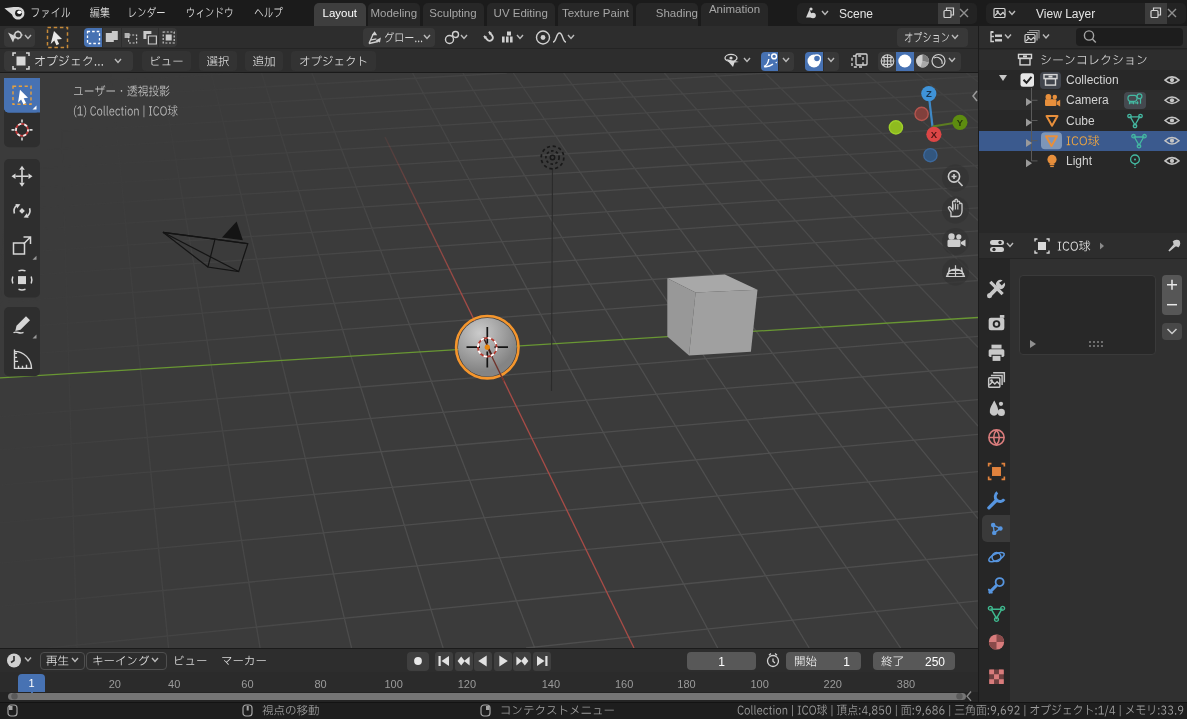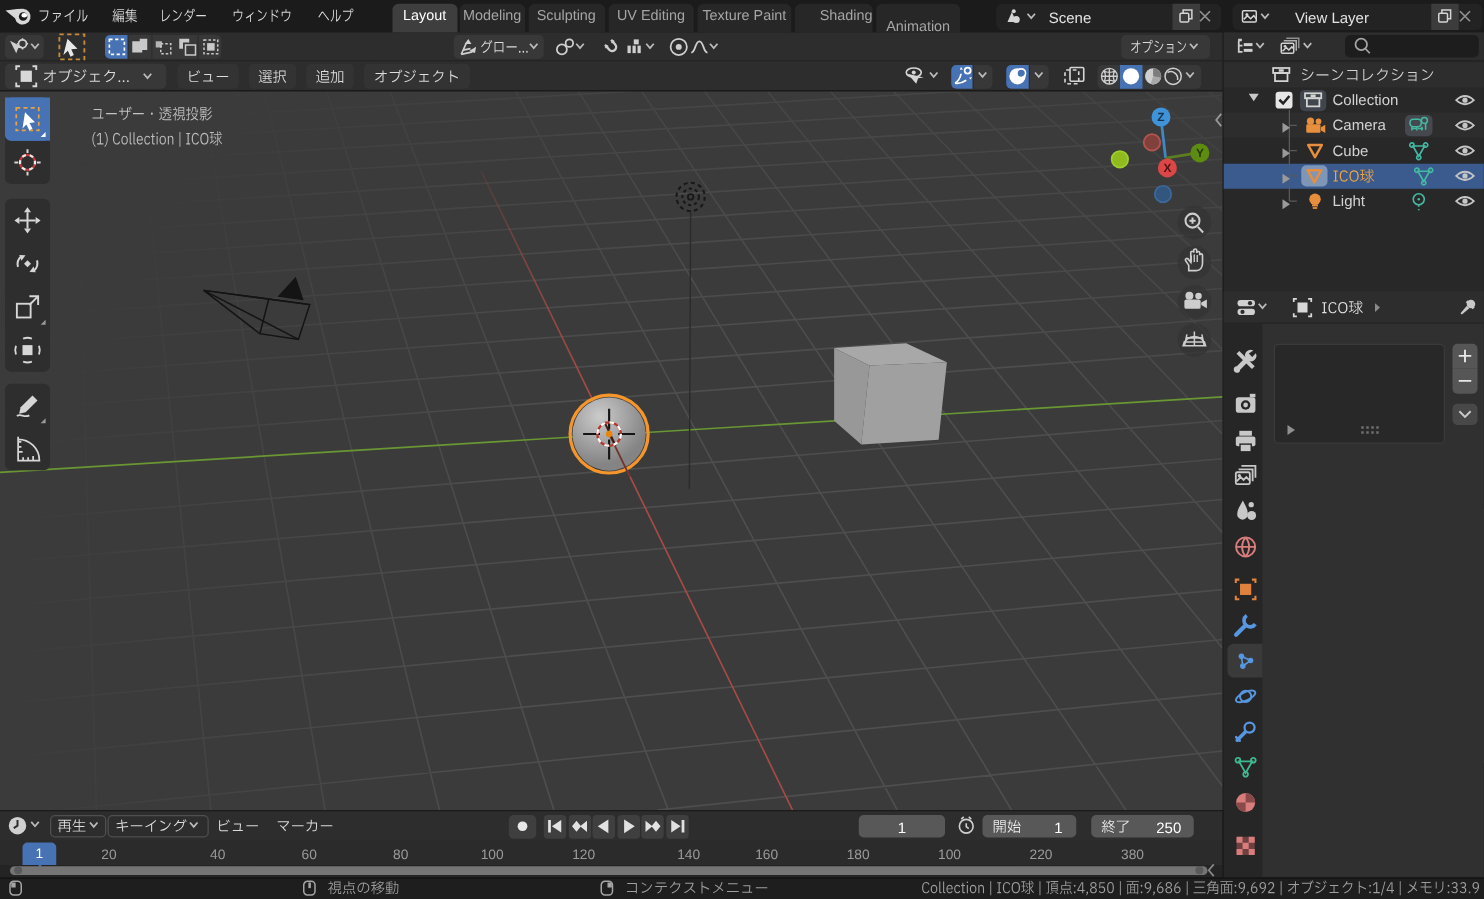--- a/index.html
+++ b/index.html
@@ -158,21 +158,21 @@
 <div class="txt" style="left:368px;top:6.5px;width:51.5px;text-align:center;font-size:11.5px;color:#a5a5a5">Modeling</div>
 <div class="abs" style="left:422.5px;top:3px;width:61px;height:23px;background:#272727;border-radius:5px 5px 0 0"></div>
 <div class="txt" style="left:422.5px;top:6.5px;width:61px;text-align:center;font-size:11.5px;color:#a5a5a5">Sculpting</div>
 <div class="abs" style="left:486.5px;top:3px;width:68.5px;height:23px;background:#272727;border-radius:5px 5px 0 0"></div>
 <div class="txt" style="left:486.5px;top:6.5px;width:68.5px;text-align:center;font-size:11.5px;color:#a5a5a5">UV Editing</div>
 <div class="abs" style="left:558px;top:3px;width:75px;height:23px;background:#272727;border-radius:5px 5px 0 0"></div>
 <div class="txt" style="left:558px;top:6.5px;width:75px;text-align:center;font-size:11.5px;color:#a5a5a5">Texture Paint</div>
 <div class="abs" style="left:636px;top:3px;width:62px;height:23px;background:#272727;border-radius:5px 5px 0 0"></div>
 <div class="txt" style="left:636px;top:6.5px;width:62px;text-align:right;font-size:11.5px;color:#a5a5a5">Shading</div>
 <div class="abs" style="left:701px;top:3px;width:67px;height:23px;background:#272727;border-radius:5px 5px 0 0"></div>
-<div class="txt" style="left:701px;top:16px;width:67px;text-align:center;font-size:11.5px;color:#a5a5a5">Animation</div>
+<div class="txt" style="left:701px;top:3px;width:67px;text-align:center;font-size:11.5px;color:#a5a5a5">Animation</div>
 <div class="abs" style="left:797px;top:3px;width:180px;height:21px;background:#232323;border-radius:5px"></div>
 <div class="txt" style="left:839px;top:6.5px;font-size:12px;color:#e3e3e3">Scene</div>
 <div class="abs" style="left:986px;top:3px;width:200px;height:21px;background:#232323;border-radius:5px"></div>
 <div class="txt" style="left:1036px;top:6.5px;font-size:12px;color:#e3e3e3">View Layer</div>
 <div class="abs" style="left:938px;top:3px;width:22px;height:21px;background:#3c3c3c;border-radius:0 0 0 0"></div>
 <div class="abs" style="left:1145px;top:3px;width:22px;height:21px;background:#3c3c3c;border-radius:0 0 0 0"></div>
 <div class="abs" style="left:0;top:26px;width:978px;height:23px;background:#2d2d2d;border-bottom:1px solid #242424"></div>
 <div class="abs" style="left:0;top:49px;width:978px;height:24px;background:#2d2d2d;border-bottom:1px solid #1a1a1a"></div>
 <div class="abs" style="left:4px;top:28px;width:31px;height:19px;background:#383838;border-radius:4px"></div>
 <div class="abs" style="left:84.0px;top:28px;width:18.0px;height:19px;background:#4772b3;border-radius:4px 0 0 4px"></div>
@@ -224,28 +224,28 @@
 <div class="abs" style="left:474.2px;top:651.5px;width:18.0px;height:19px;background:#3f3f3f;border-radius:3px"></div>
 <div class="abs" style="left:493.8px;top:651.5px;width:18.0px;height:19px;background:#3f3f3f;border-radius:3px"></div>
 <div class="abs" style="left:513.4px;top:651.5px;width:18.0px;height:19px;background:#3f3f3f;border-radius:3px"></div>
 <div class="abs" style="left:533.0px;top:651.5px;width:18.0px;height:19px;background:#3f3f3f;border-radius:3px"></div>
 <div class="abs" style="left:687px;top:652px;width:69px;height:18px;background:#585858;border-radius:4px"></div>
 <div class="txt" style="left:687px;top:655px;width:69px;text-align:center;font-size:12px;color:#fff">1</div>
 <div class="abs" style="left:786px;top:652px;width:75px;height:18px;background:#585858;border-radius:4px"></div>
 <div class="txt" style="left:830px;top:655px;width:20px;text-align:right;font-size:12px;color:#fff">1</div>
 <div class="abs" style="left:873px;top:652px;width:82px;height:18px;background:#585858;border-radius:4px"></div>
 <div class="txt" style="left:915px;top:655px;width:30px;text-align:right;font-size:12px;color:#fff">250</div>
-<div class="txt" style="left:81.0px;top:678px;width:40px;text-align:left;font-size:11px;color:#9b9b9b">20</div>
+<div class="txt" style="left:81.0px;top:678px;width:40px;text-align:right;font-size:11px;color:#9b9b9b">20</div>
 <div class="txt" style="left:154.2px;top:678px;width:40px;text-align:center;font-size:11px;color:#9b9b9b">40</div>
 <div class="txt" style="left:227.4px;top:678px;width:40px;text-align:center;font-size:11px;color:#9b9b9b">60</div>
 <div class="txt" style="left:300.6px;top:678px;width:40px;text-align:center;font-size:11px;color:#9b9b9b">80</div>
 <div class="txt" style="left:373.7px;top:678px;width:40px;text-align:center;font-size:11px;color:#9b9b9b">100</div>
 <div class="txt" style="left:446.9px;top:678px;width:40px;text-align:center;font-size:11px;color:#9b9b9b">120</div>
 <div class="txt" style="left:520.1px;top:678px;width:40px;text-align:right;font-size:11px;color:#9b9b9b">140</div>
-<div class="txt" style="left:593.3px;top:678px;width:40px;text-align:center;font-size:11px;color:#9b9b9b">160</div>
+<div class="txt" style="left:593.3px;top:678px;width:40px;text-align:right;font-size:11px;color:#9b9b9b">160</div>
 <div class="txt" style="left:666.5px;top:678px;width:40px;text-align:center;font-size:11px;color:#9b9b9b">180</div>
 <div class="txt" style="left:739.6px;top:678px;width:40px;text-align:center;font-size:11px;color:#9b9b9b">100</div>
 <div class="txt" style="left:812.8px;top:678px;width:40px;text-align:center;font-size:11px;color:#9b9b9b">220</div>
 <div class="txt" style="left:886.0px;top:678px;width:40px;text-align:center;font-size:11px;color:#9b9b9b">380</div>
 <div class="abs" style="left:18px;top:674px;width:27px;height:18px;background:#4772b3;border-radius:4px 4px 0 0"></div>
 <div class="txt" style="left:18px;top:677px;width:27px;text-align:center;font-size:11px;color:#fff">1</div>
 <div class="abs" style="left:30.5px;top:692px;width:2px;height:8px;background:#4772b3"></div>
 <div class="abs" style="left:8px;top:692.5px;width:958px;height:7.5px;background:#757575;border-radius:4px"></div>
 <div class="abs" style="left:0;top:702px;width:1187px;height:17px;background:#1e1e1e;border-top:1px solid #131313"></div>
 <svg style="position:absolute;left:0;top:0;pointer-events:none" width="1187" height="719">

